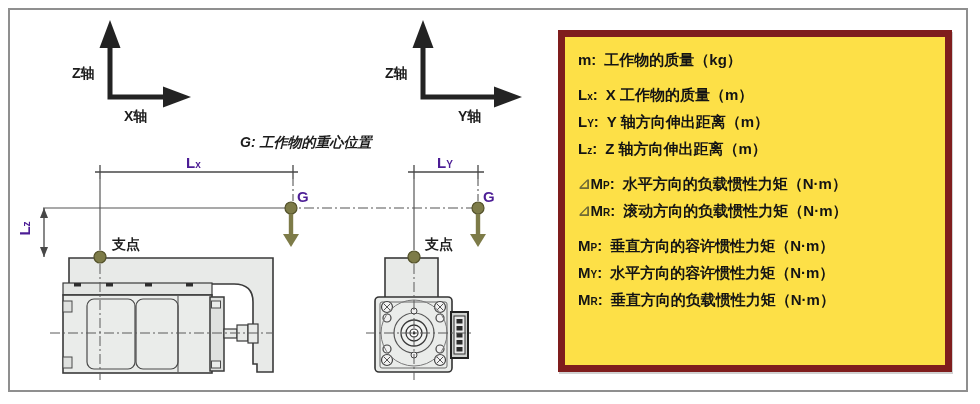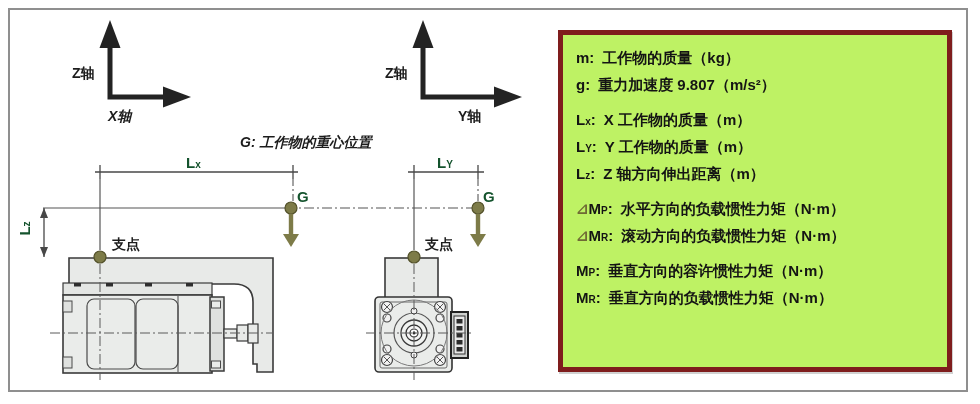--- a/index.html
+++ b/index.html
@@ -4,26 +4,26 @@
 <style>
   html,body{margin:0;padding:0;background:#ffffff;}
   .stage{
     position:relative;width:980px;height:404px;background:#ffffff;
     font-family:"Liberation Sans","DejaVu Sans",sans-serif;overflow:hidden;
   }
   .frame{position:absolute;left:8px;top:8px;width:960px;height:384px;
     border:2px solid #8f8f8f;box-sizing:border-box;}
   svg{position:absolute;left:0;top:0;}
   .lbl{position:absolute;font-weight:700;color:#1c1c1c;font-size:14px;line-height:1;white-space:nowrap;}
-  .lbl-dim{position:absolute;font-weight:700;color:#14532d;font-size:15px;line-height:1;white-space:nowrap;}
+  .lbl-dim{position:absolute;font-weight:700;color:#4c1d95;font-size:15px;line-height:1;white-space:nowrap;}
   .lbl-dim .sub{font-size:10px;}
   .rot{transform:rotate(-90deg);transform-origin:center;}
   .legend{
     position:absolute;left:558px;top:30px;width:394px;height:342px;
-    border:5px solid #7f1d1d;background:#bef264;box-sizing:border-box;
+    border:7px solid #7f1d1d;background:#fde047;box-sizing:border-box;
     padding:10px 6px 0 13px;box-shadow:1px 2px 0 rgba(0,0,0,0.18);
   }
   .lg-group{margin-bottom:8px;}
   .lg-row{font-size:15px;line-height:25px;font-weight:600;color:#141414;white-space:nowrap;}
   .lg-sub{font-size:10px;}
   .lg-delta{color:#6f6a35;}
   .lg-sep{margin-right:8px;}
 </style>
 </head>
 <body>
@@ -147,47 +147,47 @@
       <polygon points="291,247 283,234 299,234" fill="#7d7b48"></polygon>
     </g>
     <g>
       <circle cx="478" cy="208" r="6" fill="#7d7b48" stroke="#53512a" stroke-width="1.2"></circle>
       <rect x="475.8" y="214" width="4.4" height="20" fill="#7d7b48"></rect>
       <polygon points="478,247 470,234 486,234" fill="#7d7b48"></polygon>
     </g>
   </svg>
 
   <span class="lbl" style="left:72px;top:66px;">Z轴</span>
-  <span class="lbl" style="left:108px;top:109px;font-style:italic;">X轴</span>
+  <span class="lbl" style="left:124px;top:109px;">X轴</span>
   <span class="lbl" style="left:385px;top:66px;">Z轴</span>
   <span class="lbl" style="left:458px;top:109px;text-align:center;">Y轴</span>
 
   <span class="lbl" style="left:240px;top:135px;font-style:italic;">G: 工作物的重心位置</span>
 
   <span class="lbl-dim" style="left:186px;top:155px;"><span>L</span><span class="sub">x</span></span>
   <span class="lbl-dim" style="left:437px;top:155px;"><span>L</span><span class="sub">Y</span></span>
   <span class="lbl-dim rot" style="left:17px;top:221px;"><span>L</span><span class="sub">z</span></span>
 
   <span class="lbl" style="left:112px;top:237px;">支点</span>
   <span class="lbl" style="left:425px;top:237px;">支点</span>
   <span class="lbl-dim" style="left:297px;top:189px;">G</span>
   <span class="lbl-dim" style="left:483px;top:189px;">G</span>
 
   <div class="legend">
     <div class="lg-group">
       <div class="lg-row"><span><span class="lg-delta"></span><span>m</span><span class="lg-sub"></span><span class="lg-sep">:</span></span><span>工作物的质量（kg）</span></div>
-      <div class="lg-row"><span><span class="lg-delta"></span><span>g</span><span class="lg-sub"></span><span class="lg-sep">:</span></span><span>重力加速度 9.807（m/s²）</span></div>
     </div>
     <div class="lg-group">
       <div class="lg-row"><span><span class="lg-delta"></span><span>L</span><span class="lg-sub">x</span><span class="lg-sep">:</span></span><span>X 工作物的质量（m）</span></div>
-      <div class="lg-row"><span><span class="lg-delta"></span><span>L</span><span class="lg-sub">Y</span><span class="lg-sep">:</span></span><span>Y 工作物的质量（m）</span></div>
+      <div class="lg-row"><span><span class="lg-delta"></span><span>L</span><span class="lg-sub">Y</span><span class="lg-sep">:</span></span><span>Y 轴方向伸出距离（m）</span></div>
       <div class="lg-row"><span><span class="lg-delta"></span><span>L</span><span class="lg-sub">z</span><span class="lg-sep">:</span></span><span>Z 轴方向伸出距离（m）</span></div>
     </div>
     <div class="lg-group">
       <div class="lg-row"><span><span class="lg-delta">⊿</span><span>M</span><span class="lg-sub">P</span><span class="lg-sep">:</span></span><span>水平方向的负载惯性力矩（N·m）</span></div>
       <div class="lg-row"><span><span class="lg-delta">⊿</span><span>M</span><span class="lg-sub">R</span><span class="lg-sep">:</span></span><span>滚动方向的负载惯性力矩（N·m）</span></div>
     </div>
     <div class="lg-group">
       <div class="lg-row"><span><span class="lg-delta"></span><span>M</span><span class="lg-sub">P</span><span class="lg-sep">:</span></span><span>垂直方向的容许惯性力矩（N·m）</span></div>
+      <div class="lg-row"><span><span class="lg-delta"></span><span>M</span><span class="lg-sub">Y</span><span class="lg-sep">:</span></span><span>水平方向的容许惯性力矩（N·m）</span></div>
       <div class="lg-row"><span><span class="lg-delta"></span><span>M</span><span class="lg-sub">R</span><span class="lg-sep">:</span></span><span>垂直方向的负载惯性力矩（N·m）</span></div>
     </div>
   </div>
 </div>
 
 </body></html>

